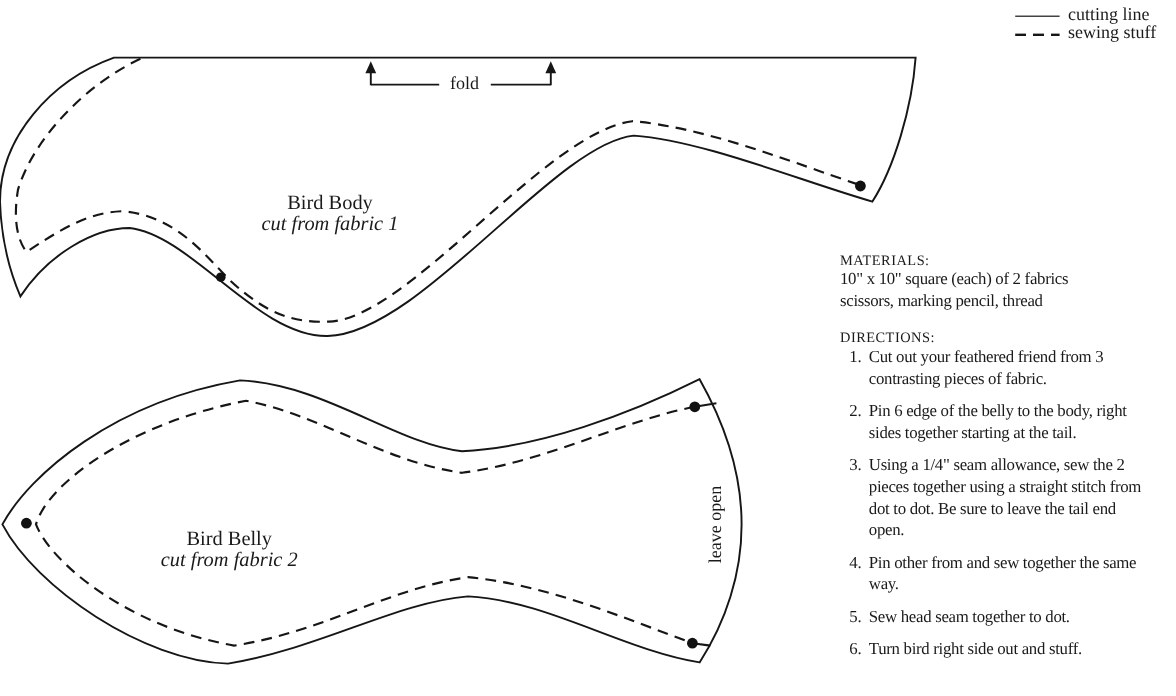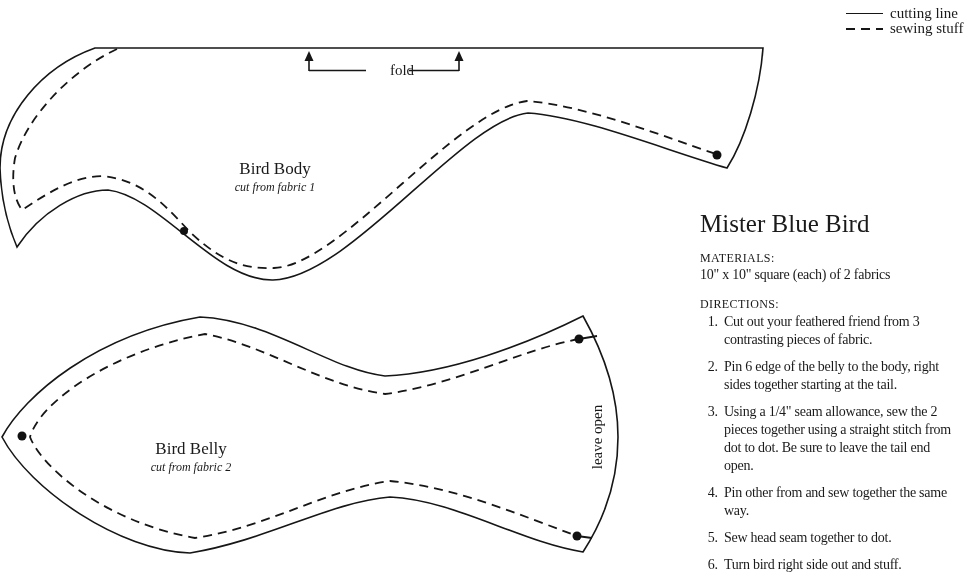--- a/index.html
+++ b/index.html
@@ -15,24 +15,24 @@
   .legend-row { display:flex; align-items:center; height:15px; }
   .swatch { width:37px; margin-right:7px; }
   .swatch-solid { height:0; border-top:1.8px solid #161616; }
   .swatch-dashed { height:2px;
     background:repeating-linear-gradient(90deg,#161616 0 9px,transparent 9px 15px); }
   .legend-row span { font-size:15px; line-height:15px; }
 
   
   .piece-label { position:absolute; text-align:center; transform:translateX(-50%); }
   .piece-label .pname { font-size:17px; line-height:18px; }
-  .piece-label .pnote { font-size:12px; line-height:18px; font-style:italic; }
+  .piece-label .pnote { font-size:17px; line-height:18px; font-style:italic; }
   .label-body  { left:275px; top:160px; }
   .label-belly { left:191px; top:440px; }
-  .fold-label { position:absolute; left:402px; top:62px; transform:translateX(-50%);
+  .fold-label { position:absolute; left:387px; top:62px; transform:translateX(-50%);
     font-size:15px; }
   .leave-open { position:absolute; left:597px; top:437px;
     transform:translate(-50%,-50%) rotate(-90deg); font-size:15px; white-space:nowrap; }
 
   
   .info { position:absolute; left:700px; top:210px; width:262px; }
   .info h1 { font-size:25px; font-weight:normal; line-height:28px; margin-bottom:13px; }
   .subhead { font-size:12px; letter-spacing:0.4px; line-height:15px; }
   .mat-line, .dir-list li { font-size:14px; line-height:18px; letter-spacing:-0.25px; }
   .materials { margin-bottom:13px; }
@@ -98,26 +98,26 @@
   </div>
 
   <div class="piece-label label-belly">
     <div class="pname">Bird Belly</div>
     <div class="pnote">cut from fabric 2</div>
   </div>
 
   <div class="leave-open">leave open</div>
 
   <div class="info">
-    <h1>Mister Blue Bird</h1>
 
     <div class="subhead">MATERIALS:</div>
     <div class="materials">
 
     <div class="mat-line">10" x 10" square (each) of 2 fabrics</div>
+        <div class="mat-line">scissors, marking pencil, thread</div>
       </div>
 
     <div class="subhead">DIRECTIONS:</div>
     <ol class="dir-list">
 
     <li>Cut out your feathered friend from 3 contrasting pieces of fabric.</li>
         <li>Pin 6 edge of the belly to the body, right sides together starting at the tail.</li>
         <li>Using a 1/4" seam allowance, sew the 2 pieces together using a straight stitch from dot to dot. Be sure to leave the tail end open.</li>
         <li>Pin other from and sew together the same way.</li>
         <li>Sew head seam together to dot.</li>

